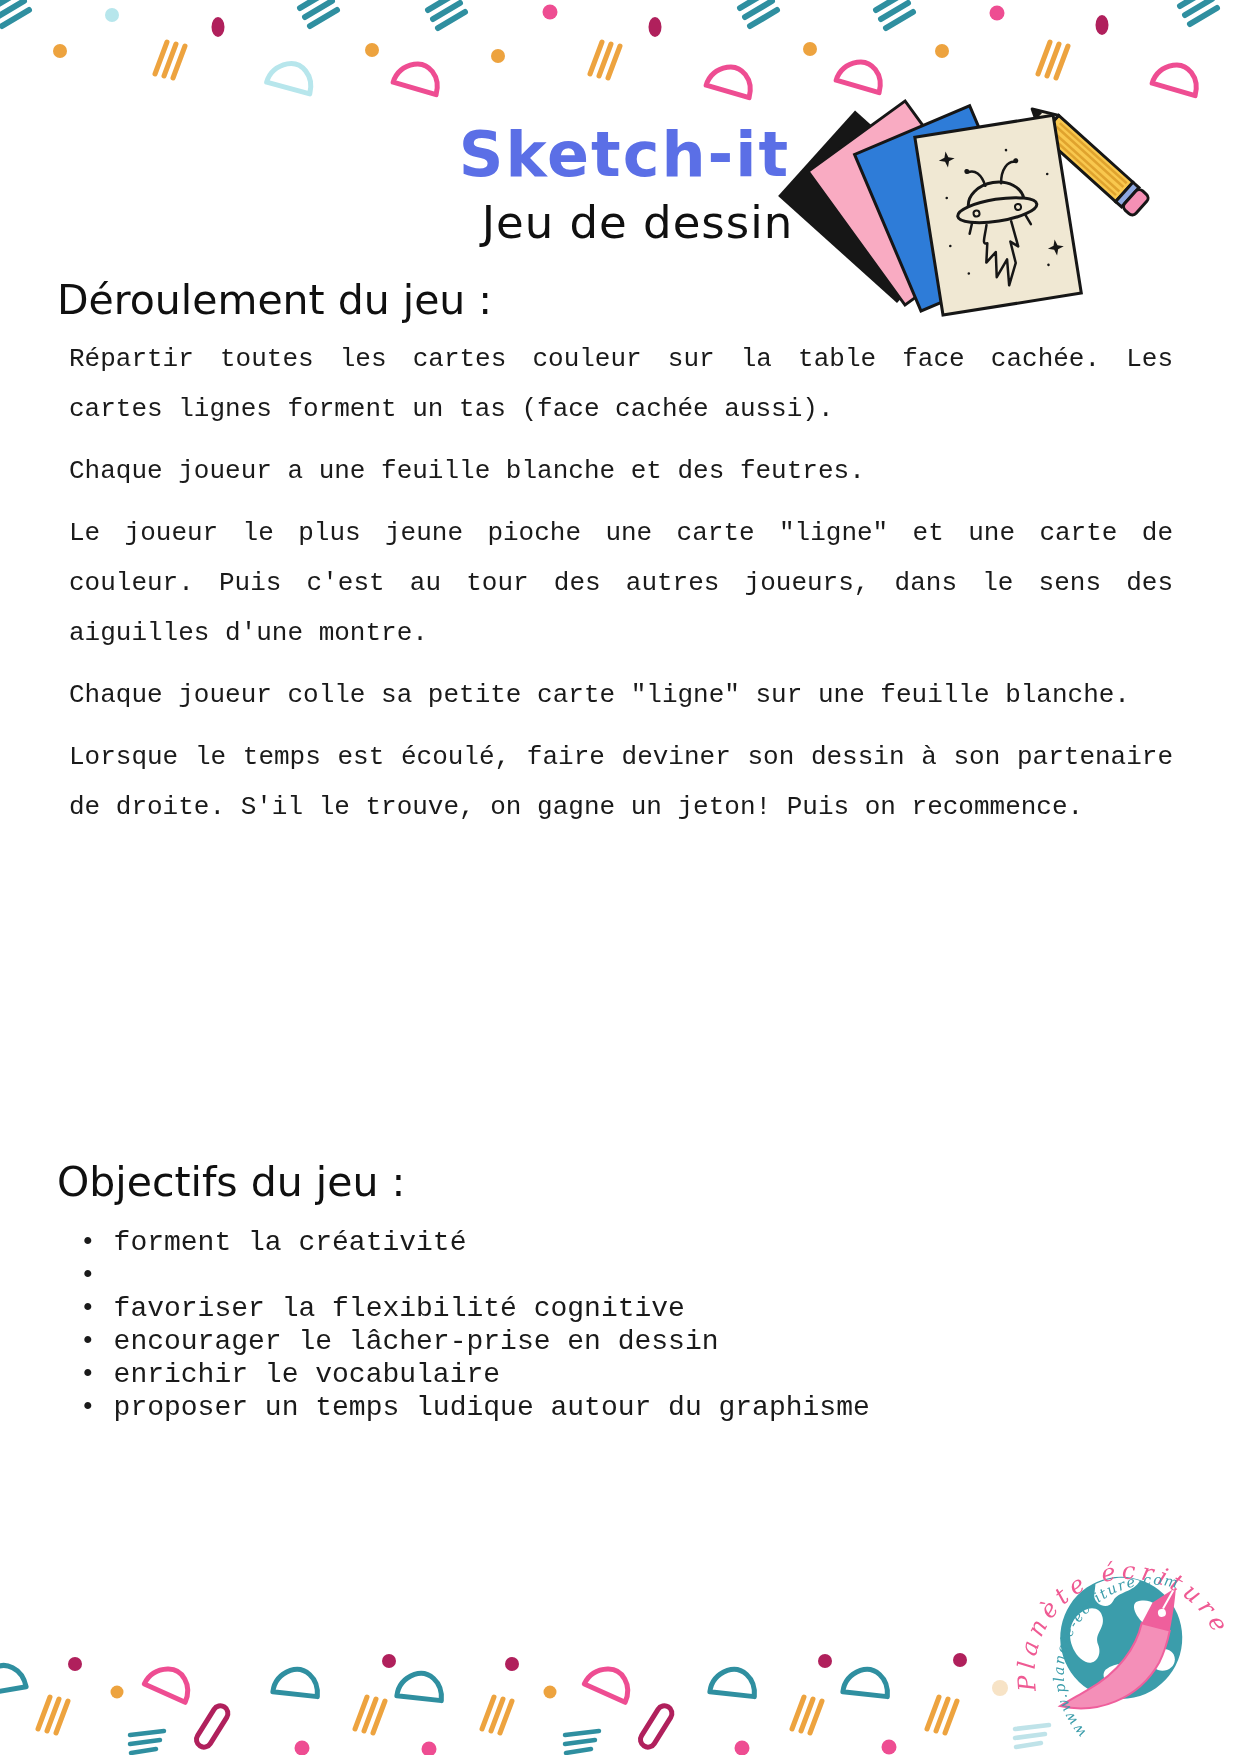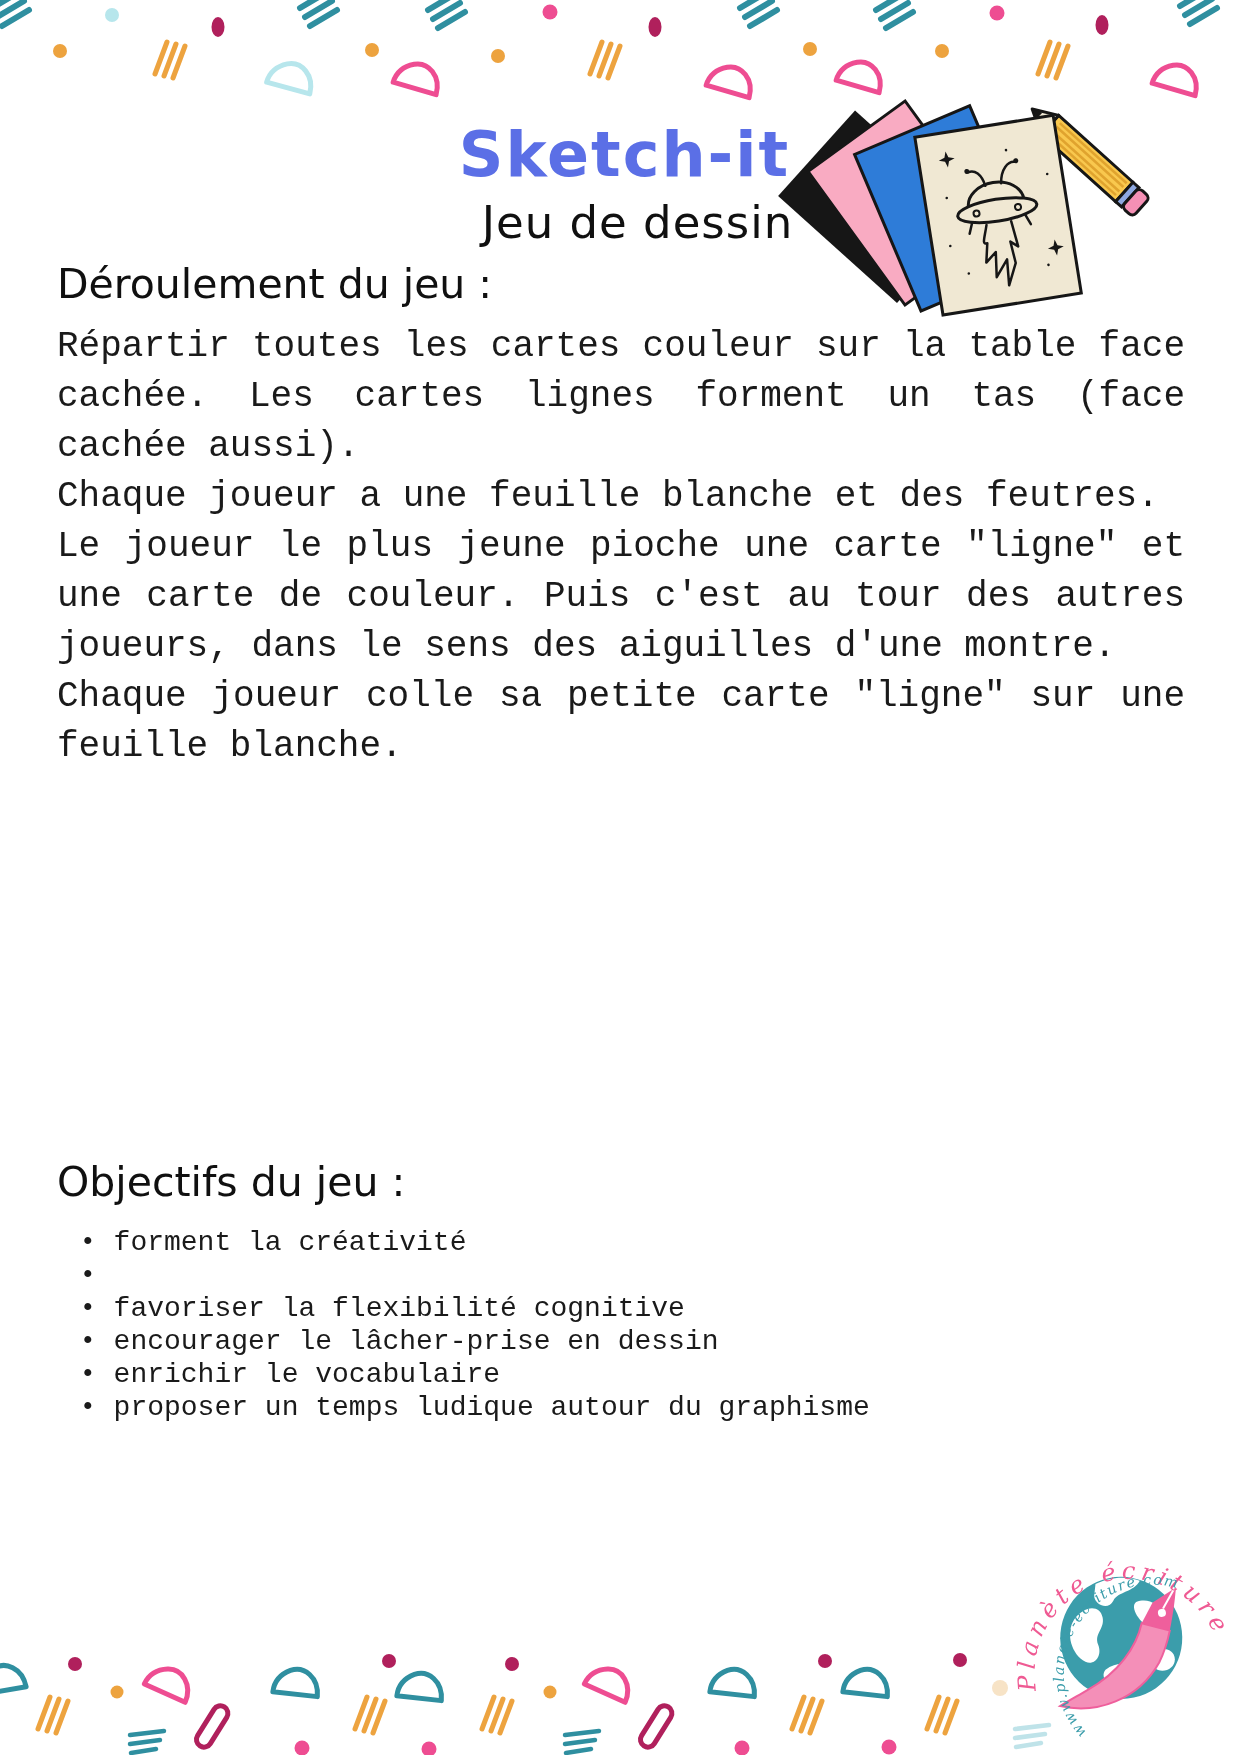--- a/index.html
+++ b/index.html
@@ -12,25 +12,25 @@
 
   .title{position:absolute;top:114px;left:0;width:100%;text-align:center;margin:4px;
          font-family:"DejaVu Sans",sans-serif;font-weight:700;font-size:62px;
          letter-spacing:2px;color:#5b6fe6}
   .subtitle{position:absolute;top:196px;left:17px;width:100%;text-align:center;margin:0;
          font-family:"DejaVu Sans",sans-serif;font-weight:400;font-size:45px;color:#101010;
          letter-spacing:1px}
 
   .heading{position:absolute;left:57px;margin:0;font-family:"DejaVu Sans",sans-serif;
            font-weight:400;font-size:41px;color:#101010}
-  #rules-heading{top:260px}
+  #rules-heading{top:276px}
   #objectives-heading{top:1158px}
 
   .paragraphs{position:absolute;top:322px;left:57px;width:1128px}
-  .para{margin:0;font-family:"Liberation Mono",monospace;font-size:36px;line-height:50px;
+  .para{margin:12px;font-family:"Liberation Mono",monospace;font-size:26px;line-height:50px;
         color:#1a1a1a;text-align:justify}
   .para.rose{color:#c25b6f}
   .para b{font-weight:700}
 
   .objectives{position:absolute;top:1226px;left:80px;margin:0;padding:0;list-style:none}
   .objectives li{display:flex;gap:18px;font-family:"Liberation Mono",monospace;
                  font-size:28px;line-height:33px;color:#1a1a1a;align-items:flex-start}
   .objectives .marker{font-size:26px;line-height:33px}
 
   .illustration{position:absolute;left:845px;top:103px;width:300px;height:218px;overflow:visible}
@@ -145,20 +145,21 @@
       </g>
     </g>
   </svg>
 
   <h3 class="heading" id="rules-heading">Déroulement du jeu :</h3>
   <div class="paragraphs">
       <p class="para"><span>Répartir toutes les cartes couleur sur la table face cachée. Les cartes lignes forment un tas (face cachée aussi).</span></p>
       <p class="para"><span>Chaque joueur a une feuille blanche et des feutres.</span></p>
       <p class="para"><span>Le joueur le plus jeune pioche une carte "ligne" et une carte de couleur. Puis c'est au tour des autres joueurs, dans le sens des aiguilles d'une montre.</span></p>
       <p class="para"><span>Chaque joueur colle sa petite carte "ligne" sur une feuille blanche.</span></p>
+      <p class="para"><span>Lorsque le temps est écoulé, faire deviner son dessin à son partenaire de droite. S'il le trouve, on gagne un jeton! Puis on recommence.</span></p>
     </div>
 
   <h3 class="heading" id="objectives-heading">Objectifs du jeu :</h3>
   <ul class="objectives">
       <li>
         <span class="marker">•</span>
         <span>forment la créativité</span>
       </li>
       <li>
         <span class="marker">•</span>

